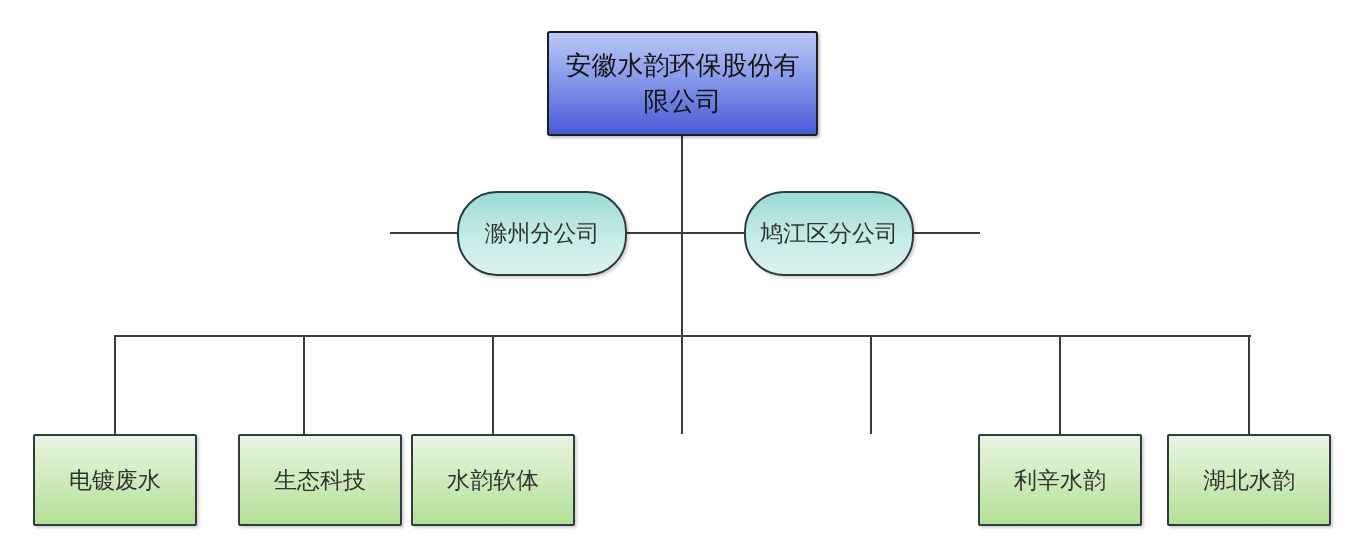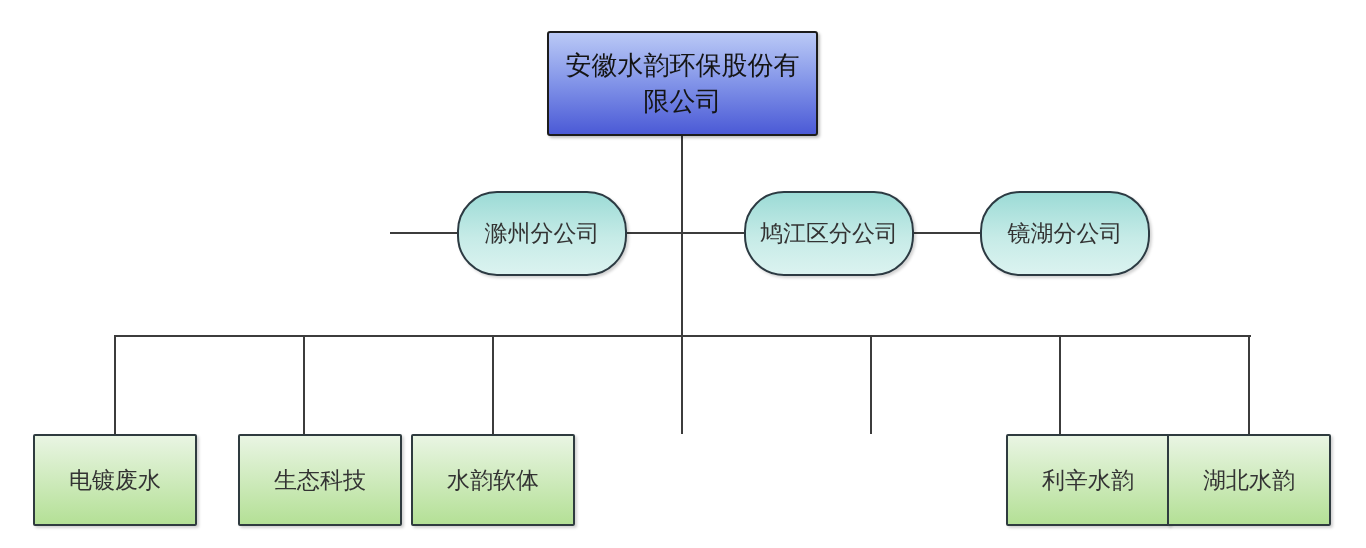--- a/index.html
+++ b/index.html
@@ -49,21 +49,21 @@
   }
   .b1 { left: 219px; }
   .b2 { left: 457px; }
   .b3 { left: 744px; }
   .b4 { left: 980px; }
   .s1 { left: 33px; }
   .s2 { left: 222px; margin-left: 16px; }
   .s3 { left: 411px; }
   .s4 { left: 600px; }
   .s5 { left: 789px; }
-  .s6 { left: 978px; margin-left: 28px; }
+  .s6 { left: 978px; }
   .s7 { left: 1167px; }
   .line { position: absolute; background: #3c3c3c; }
   .trunk      { left: 681px;  top: 136px; width: 2px;    height: 298px; }
   .conn-b1-b2 { left: 390px;  top: 232px; width: 67px;   height: 2px; }
   .conn-b2-b3 { left: 627px;  top: 232px; width: 117px;  height: 2px; }
   .conn-b3-b4 { left: 914px;  top: 232px; width: 66px;   height: 2px; }
   .bus        { left: 114px;  top: 335px; width: 1137px; height: 2px; }
   .drop       { top: 335px; width: 2px; height: 99px; }
   .d1 { left: 114px; }
   .d2 { left: 303px; }
@@ -92,23 +92,20 @@
   <div class="node root">
     <span class="lbl">安徽水韵环保股份有限公司</span>
   </div>
 
   <div class="node branch b2">
     <span>滁州分公司</span>
   </div>
   <div class="node branch b3">
     <span>鸠江区分公司</span>
   </div>
-  <div class="node branch b4">
-    <span>镜湖分公司</span>
-  </div>
 
   <div class="node sub s1">
     <span>电镀废水</span>
   </div>
   <div class="node sub s2">
     <span>生态科技</span>
   </div>
   <div class="node sub s3">
     <span>水韵软体</span>
   </div>

